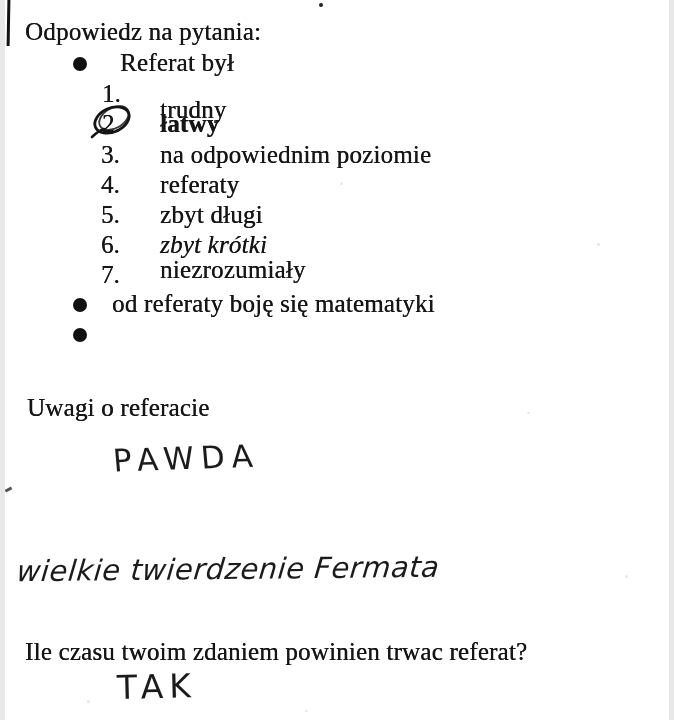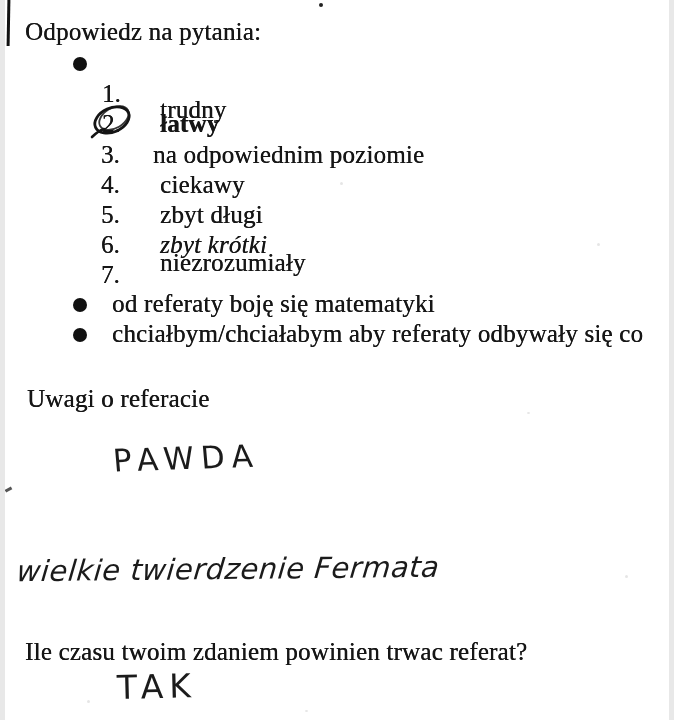--- a/index.html
+++ b/index.html
@@ -68,57 +68,57 @@
   <div class="speck" style="left:335px;top:182px;width:3px;height:3px;"></div>
   <div class="speck" style="left:592px;top:243px;width:3px;height:3px;"></div>
   <div class="speck" style="left:522px;top:412px;width:3px;height:2px;"></div>
   <div class="speck" style="left:620px;top:575px;width:3px;height:3px;"></div>
   <div class="speck" style="left:82px;top:700px;width:3px;height:3px;"></div>
   <div class="speck" style="left:300px;top:710px;width:3px;height:2px;"></div>
 
   <div class="print" style="left:20px;top:18px;">Odpowiedz na pytania:</div>
 
   <div class="bullet" style="left:68px;top:57px;"></div>
+  <div class="print" style="left:115px;top:49px;">Referat był</div>
 
   <div>
     <span class="num" style="left:97px;top:80px;">1.</span>
     <span class="print" style="left:155px;top:96px;">trudny</span>
 
     <span class="num" style="left:97px;top:110px;">2.</span>
     <span class="print" style="left:155px;top:110px;font-weight:bold;">łatwy</span>
 
     <span class="num" style="left:96px;top:141px;">3.</span>
-    <span class="print" style="left:148px;top:141px;">na odpowiednim poziomie</span>
+    <span class="print" style="left:155px;top:141px;">na odpowiednim poziomie</span>
 
     <span class="num" style="left:96px;top:171px;">4.</span>
-    <span class="print" style="left:155px;top:171px;">ciekawy</span>
+    <span class="print" style="left:155px;top:171px;">referaty</span>
 
     <span class="num" style="left:96px;top:201px;">5.</span>
     <span class="print" style="left:155px;top:201px;">zbyt długi</span>
 
     <span class="num" style="left:96px;top:231px;">6.</span>
     <span class="print" style="left:155px;top:231px;font-style:italic;">zbyt krótki</span>
 
     <span class="num" style="left:96px;top:261px;">7.</span>
-    <span class="print" style="left:155px;top:249px;">niezrozumiały</span>
+    <span class="print" style="left:155px;top:256px;">niezrozumiały</span>
   </div>
 
   <svg class="circle-anno" width="50" height="42" viewBox="0 0 50 42">
     <ellipse cx="25" cy="19" rx="18" ry="12" fill="none" stroke="#151515" stroke-width="2.8" stroke-linecap="round" transform="rotate(-24 25 19)"></ellipse>
     <ellipse cx="27" cy="17" rx="16" ry="10" fill="none" stroke="#151515" stroke-width="1.8" stroke-linecap="round" transform="rotate(-30 27 17)" opacity="0.85"></ellipse>
     <path d="M5,36 Q11,30 17,28" fill="none" stroke="#151515" stroke-width="2.6" stroke-linecap="round"></path>
   </svg>
 
   <div class="bullet" style="left:68px;top:298px;"></div>
   <div class="print" style="left:107px;top:290px;">od referaty boję się matematyki</div>
 
   <div class="bullet" style="left:68px;top:328px;"></div>
-  <div class="print" style="left:107px;top:320px;">chciałbym/chciałabym aby referaty odbywały się co</div>
 
-  <div class="print" style="left:22px;top:385px;text-align:right;">Uwagi o referacie</div>
+  <div class="print" style="left:22px;top:394px;text-align:right;">Uwagi o referacie</div>
   <div class="hand hand-pawda">PAWDA</div>
 
   <div class="hand hand-scrawl">wielkie twierdzenie Fermata</div>
 
   <div class="print" style="left:20px;top:638px;">Ile czasu twoim zdaniem powinien trwac referat?</div>
   <div class="hand hand-tak">TAK</div>
 
 </div>
 
 </body></html>

